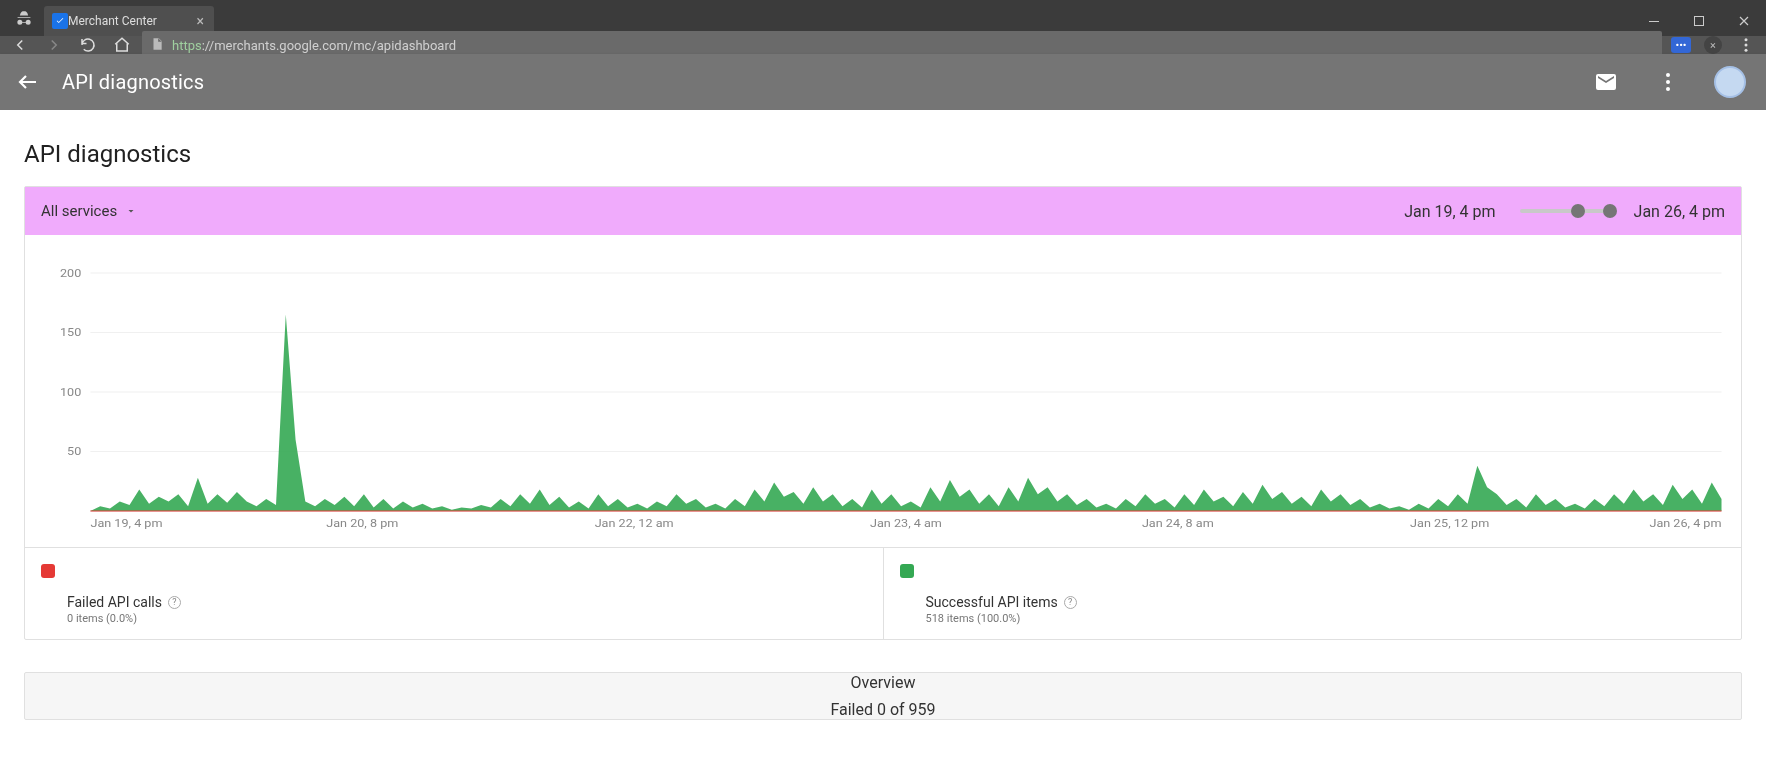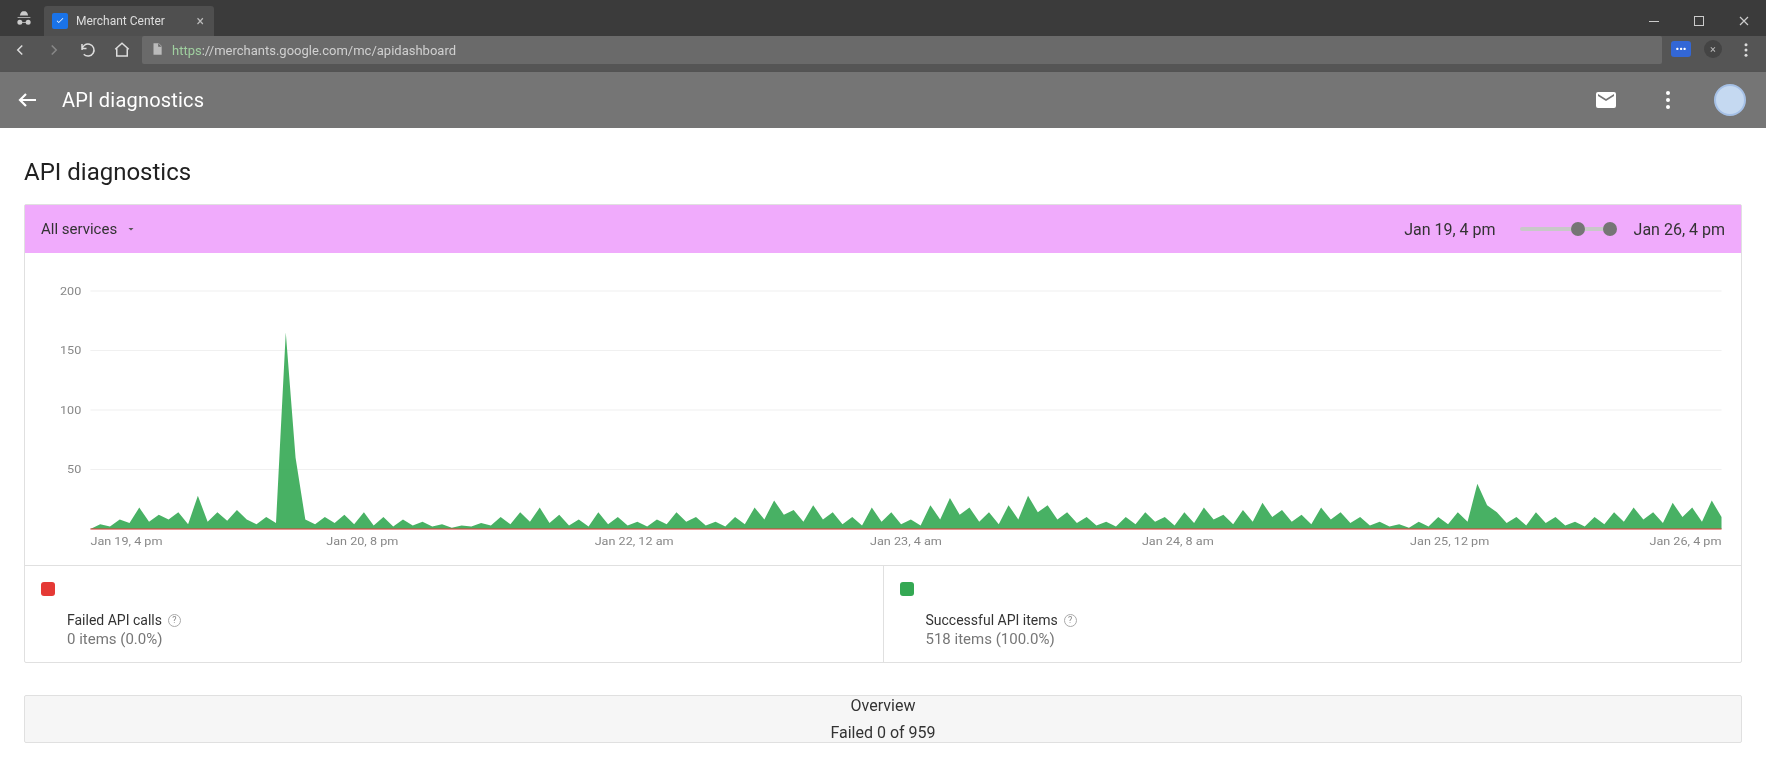--- a/index.html
+++ b/index.html
@@ -4,25 +4,25 @@
 <style>
   * { box-sizing: border-box; margin: 0; padding: 0; }
   html, body { width: 100%; height: 100%; font-family: Roboto, Arial, sans-serif; font-size: 13px; color: #212121; background: #fff; }
   body { display: flex; flex-direction: column; overflow: hidden; }
 
   
   .titlebar { height: 30px; background: #3b3b3b; display: flex; align-items: center; justify-content: flex-end; color: #cfcfcf; }
   .titlebar .winbtn { width: 45px; height: 30px; display: flex; align-items: center; justify-content: center; }
   .tabstrip { height: 36px; background: #3b3b3b; display: flex; align-items: flex-end; padding-left: 8px; }
   .incognito-ico { width: 24px; height: 24px; margin: 6px 8px 6px 4px; color: #ccc; display:flex; align-items:center; justify-content:center;}
-  .tab { height: 30px; background: #4f4f4f; color: #ddd; display: flex; align-items: center; padding: 0 10px 0 8px; border-top-left-radius: 3px; border-top-right-radius: 3px; font-size: 12px; gap: 8px; min-width: 170px; }
+  .tab { height: 30px; background: #4f4f4f; color: #ddd; display: flex; align-items: center; padding: 0 10px 0 8px; border-top-left-radius: 3px; border-top-right-radius: 3px; font-size: 12px; min-width: 170px; }
   .tab .favicon { width: 16px; height: 16px; background: #1a73e8; border-radius: 2px; display:flex; align-items:center; justify-content:center; }
   .tab .favicon svg { width:10px; height:10px; fill:#fff;}
   .tab .close { margin-left: auto; color: #bbb; font-size: 14px; line-height: 1; }
-  .toolbar { height: 36px; background: #555; display: flex; padding: 0 6px; gap: 6px; color: #cfcfcf; }
+  .toolbar { height: 18px; background: #555; display: flex; align-items: center; padding: 0 6px; gap: 6px; color: #cfcfcf; }
   .tb-btn { width: 28px; height: 28px; display:flex; align-items:center; justify-content:center; border-radius:50%; }
   .tb-btn.disabled { color: #888; }
   .omnibox { flex: 1; height: 28px; background: #6a6a6a; border-radius: 2px; display:flex; align-items:center; padding: 0 8px; color: #ddd; gap: 8px; font-size: 13px; }
   .omnibox .lock { color:#bbb; }
   .omnibox .proto { color:#9fcf9f; }
   .omnibox .url { color:#d0d0d0; }
   .toolbar .ext-ico { width:26px; height:26px; display:flex; align-items:center; justify-content:center; border-radius:4px; }
   .ext-badge { width:18px; height:18px; border-radius:50%; background:#444; color:#bbb; display:flex; align-items:center; justify-content:center; font-size:11px;}
 
   
@@ -51,21 +51,21 @@
   svg.chart { width: 100%; height: 290px; display:block; }
   .chart .area { fill:#34a853; fill-opacity:.9; }
 
   .legend { display:flex; border-top:1px solid #e0e0e0; }
   .legend .item { flex:1; padding: 14px 16px; display:flex; gap:12px; align-items:flex-start; border-right:1px solid #e0e0e0; cursor:pointer;}
   .legend .item:last-child { border-right:none; }
   .legend .swatch { width:14px; height:14px; border-radius:3px; margin-top:2px; flex-shrink:0;}
   .legend .swatch.red { background:#e53935; }
   .legend .swatch.green { background:#34a853; }
   .legend .title { font-size:14px; color:#333; display:flex; align-items:center; gap:6px;margin-top:32px;}
-  .legend .sub { font-size:15px; color:#777; margin-top:2px;}
+  .legend .sub { font-size:11px; color:#777; margin-top:2px;}
   .help-ico { width:13px; height:13px; border:1px solid #aaa; border-radius:50%; color:#888; font-size:9px; line-height:11px; text-align:center;}
 
   .overview { margin-top: 32px; height: 48px; display:flex; align-items:center; padding: 0 16px; background:#f6f6f6; border:1px solid #e0e0e0; border-radius:2px; font-size:16px; color:#333;flex-direction:column;}
   .overview .spacer { flex:1; }
 
   
   .page::-webkit-scrollbar { width: 16px; }
   .page::-webkit-scrollbar-track { background:#f1f1f1; }
   .page::-webkit-scrollbar-thumb { background:#c1c1c1; }
 </style>

